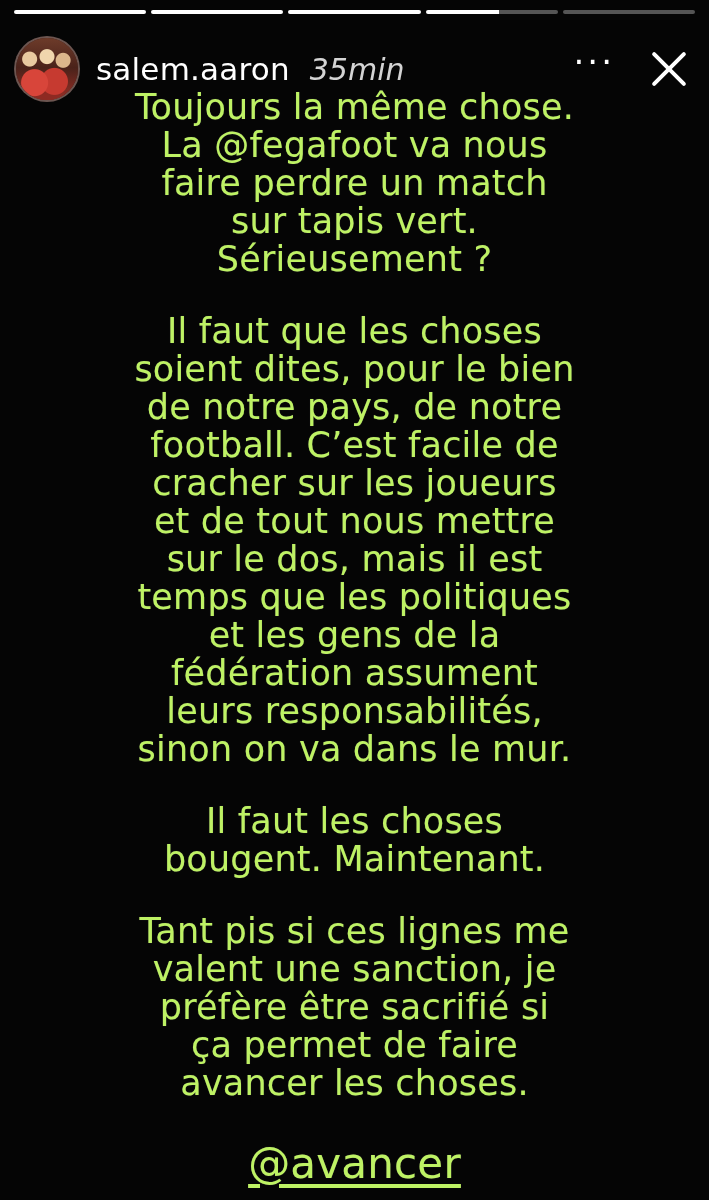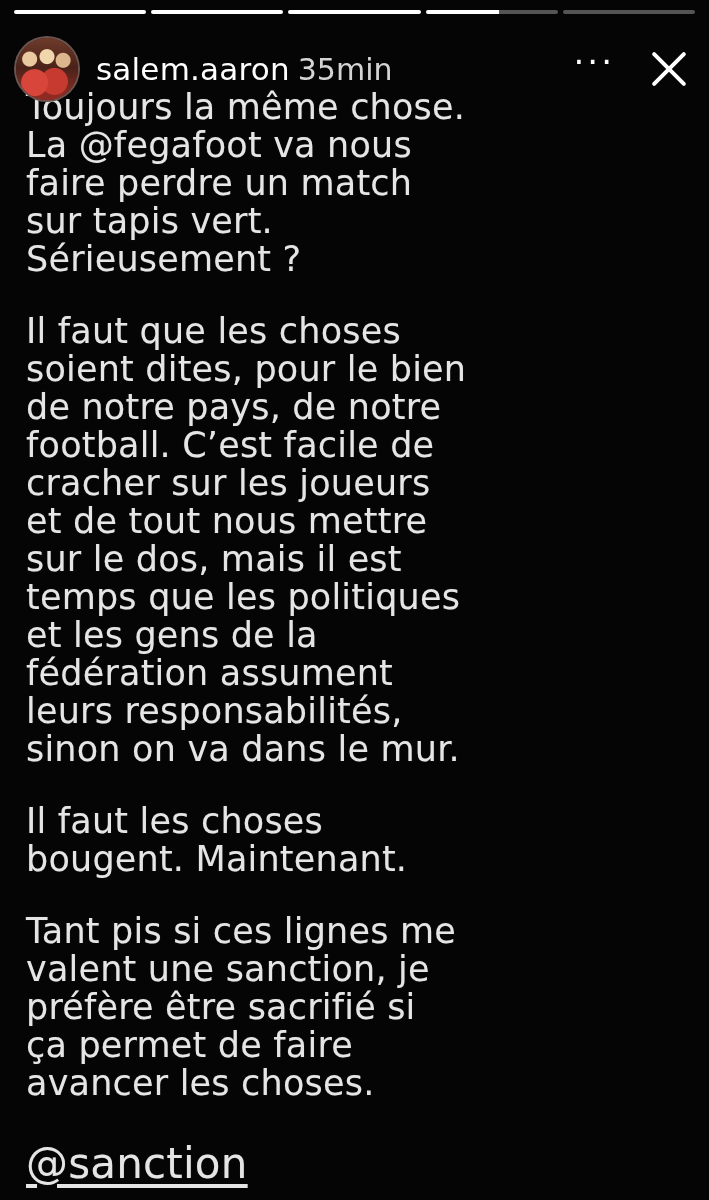--- a/index.html
+++ b/index.html
@@ -81,24 +81,25 @@
   }
   .username {
     margin-left: 16px;
     color: #ffffff;
     font-size: 31px;
     letter-spacing: 0.2px;
     font-family: "DejaVu Sans", sans-serif;
     white-space: nowrap;
   }
   .timestamp {
-    margin-left: 8px;
+    margin-left: 20px;
     color: #d4d4d4;
     font-size: 30px;
     white-space: nowrap;
+    font-style: italic;
   }
   .spacer { flex: 1 1 auto; }
 
   .more-icon {
     color: #ffffff;
     font-size: 34px;
     line-height: 18px;
     letter-spacing: 3px;
     padding: 0 10px 14px 10px;
     cursor: pointer;
@@ -124,22 +125,22 @@
   }
   .close-icon:before { transform: translate(-50%,-50%) rotate(45deg); }
   .close-icon:after  { transform: translate(-50%,-50%) rotate(-45deg); }
 
   
   .story-text {
     position: absolute;
     top: 88px;
     left: 26px;
     right: 26px;
-    color: #e5e5e5;
-    text-align: left;
+    color: #bef264;
+    text-align: center;
     font-family: "DejaVu Sans", sans-serif;
     font-size: 35px;
     line-height: 38px;
     letter-spacing: 0.2px;
     z-index: 3;
     text-shadow: 0 0 1px rgba(255,255,255,0.25);
   }
   .para {
     margin: 0 0 34px 0;
     white-space: pre-line;
@@ -196,16 +197,16 @@
 fédération assument
 leurs responsabilités,
 sinon on va dans le mur.</p>
     <p class="para">Il faut les choses
 bougent. Maintenant.</p>
     <p class="para">Tant pis si ces lignes me
 valent une sanction, je
 préfère être sacrifié si
 ça permet de faire
 avancer les choses.</p>
-    <span class="handle-final">@sanction</span>
+    <span class="handle-final">@avancer</span>
   </div>
 
 </div>
 
 </body></html>

